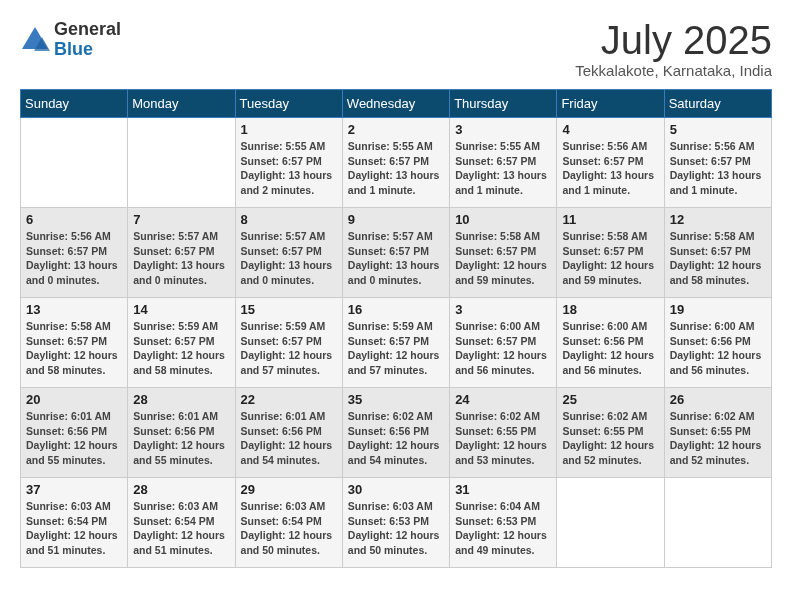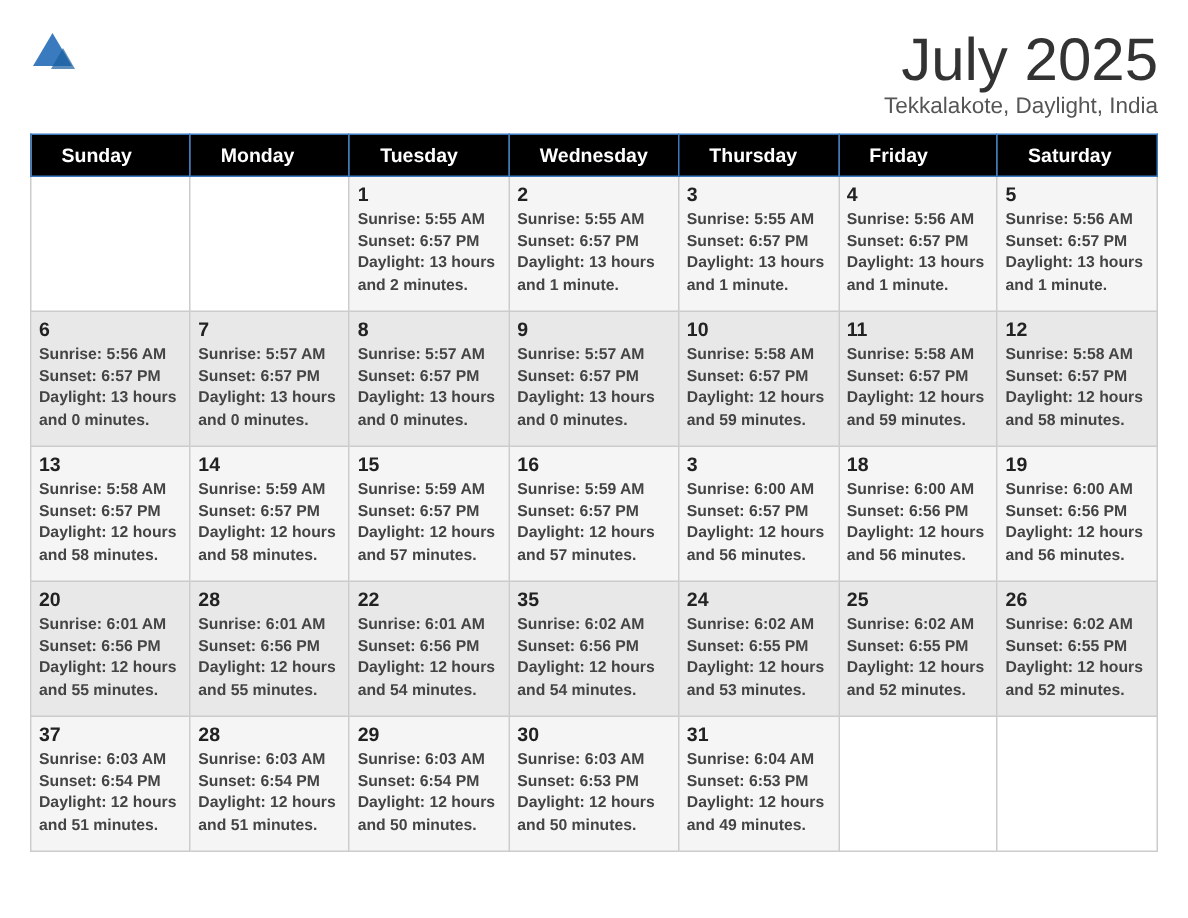--- a/index.html
+++ b/index.html
@@ -47,26 +47,26 @@
       font-size: 15px;
       color: #555;
       margin-top: 2px;
     }
     table {
       width: 100%;
       border-collapse: collapse;
       font-size: 11px;
     }
     thead tr th {
-      background-color: #000000;
+      background-color: #0c4a6e;
       color: #fff;
-      padding: 6px 20px;
+      padding: 6px 4px;
       text-align: left;
       font-size: 13px;
-      font-weight: bold;
+      font-weight: normal;
       border: 1px solid #3a7abf;
     }
     tbody tr td {
       border: 1px solid #ccc;
       vertical-align: top;
       padding: 4px 5px;
       min-height: 80px;
       height: 90px;
       width: 107px;
     }
@@ -95,24 +95,28 @@
 <body>
 
 <div class="header">
   <div class="logo">
     <div class="logo-icon">
       <svg width="30" height="30" viewBox="0 0 30 30">
         <polygon points="15,2 28,24 2,24" fill="#3a7abf"></polygon>
         <polygon points="22,12 30,26 14,26" fill="#1a5fa0" opacity="0.7"></polygon>
       </svg>
     </div>
+    <div class="logo-text">
+      <span class="general">General</span>
+      <span class="blue">Blue</span>
+    </div>
   </div>
   <div class="title-block">
     <div class="month-title">July 2025</div>
-    <div class="location">Tekkalakote, Daylight, India</div>
+    <div class="location">Tekkalakote, Karnataka, India</div>
   </div>
 </div>
 
 <table>
   <thead>
     <tr id="thead-row">
         <th>Sunday</th>
         <th>Monday</th>
         <th>Tuesday</th>
         <th>Wednesday</th>

